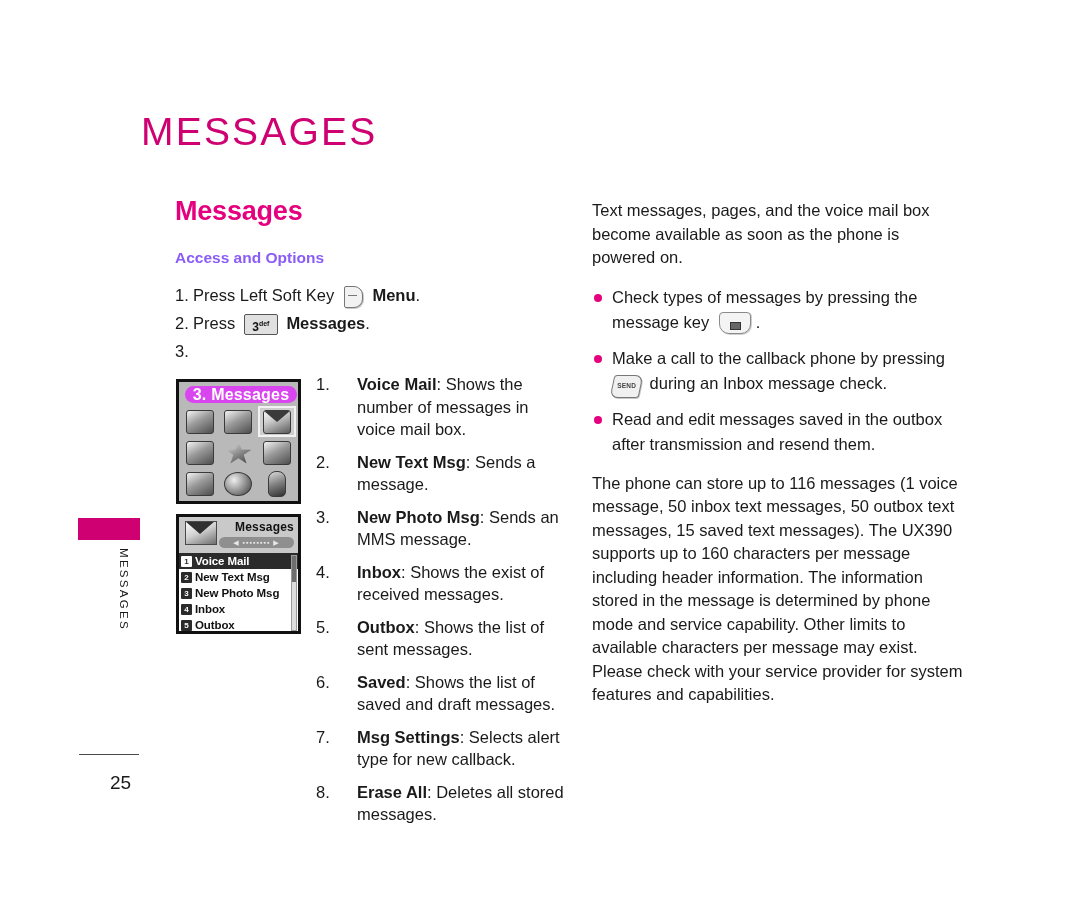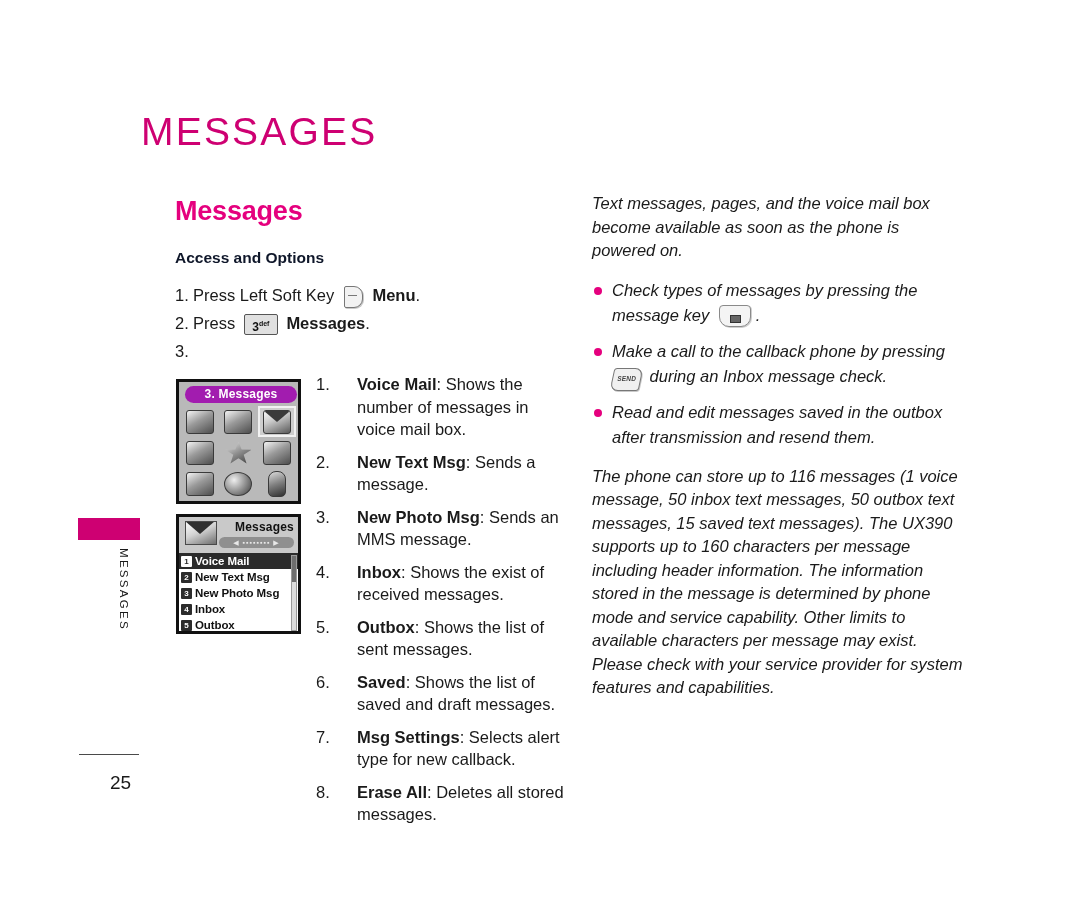--- a/index.html
+++ b/index.html
@@ -64,34 +64,34 @@
     top: 772px;
     font-size: 19px;
     color: #1a1a1a;
   }
 
   
   .col {
     position: absolute;
   }
   #col-left { left: 175px; top: 196px; width: 390px; }
-  #col-right { left: 592px; top: 192px; width: 375px; font-style: italic; }
+  #col-right { left: 592px; top: 199px; width: 375px; }
 
   h2.section-title {
     margin: 0 0 22px 0;
     font-size: 27px;
     font-weight: 700;
     color: #E5007E;
     letter-spacing: -0.2px;
   }
   h3.sub-title {
     margin: 0 0 14px 0;
     font-size: 15.5px;
     font-weight: 700;
-    color: #0f172a;
+    color: #8b5cf6;
   }
 
   
   .steps { margin: 0; padding: 0; list-style: none; }
   .step {
     font-size: 16.5px;
     line-height: 28px;
     display: flex;
     align-items: baseline;
     white-space: nowrap;
@@ -194,24 +194,24 @@
     left: 176px; top: 514px;
     width: 125px; height: 120px;
     background: #fff;
   }
 
   
   .menu-header {
     position: absolute;
     left: 6px; top: 4px;
     width: 112px; height: 17px;
-    background: #a21caf;
+    background: #d946ef;
     border-radius: 9px;
     color: #fff;
-    font-size: 12px;
+    font-size: 16px;
     font-weight: 700;
     line-height: 17px;
     text-align: center;
     font-family: "Liberation Sans", sans-serif;
     letter-spacing: 0.2px;
   }
   .menu-grid {
     position: absolute;
     left: 2px; top: 24px;
     width: 115px; height: 93px;

